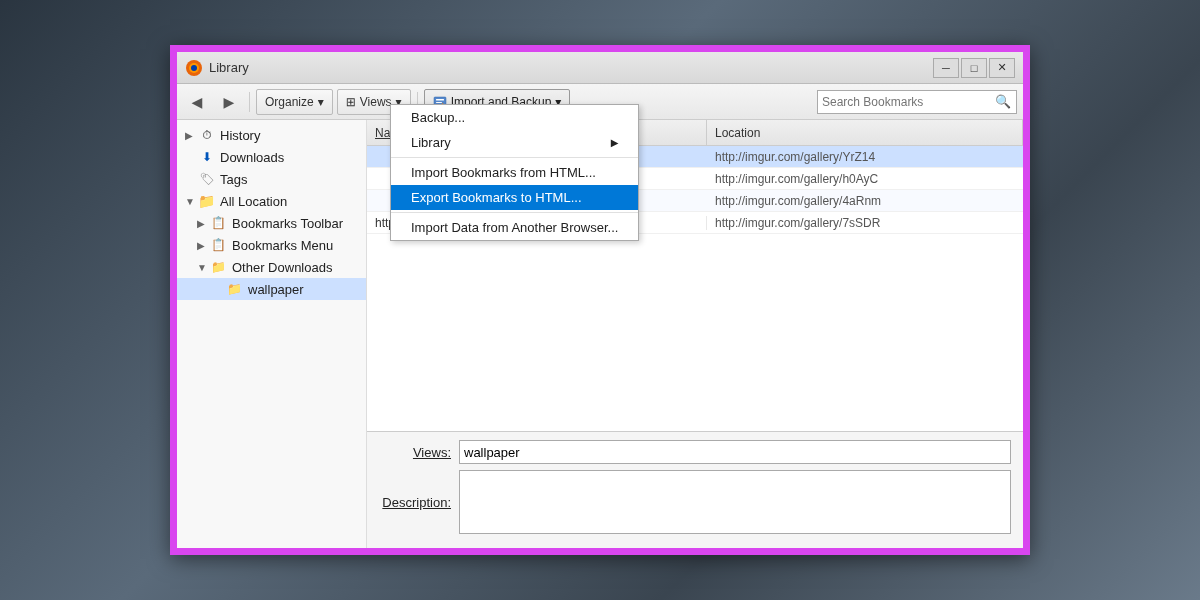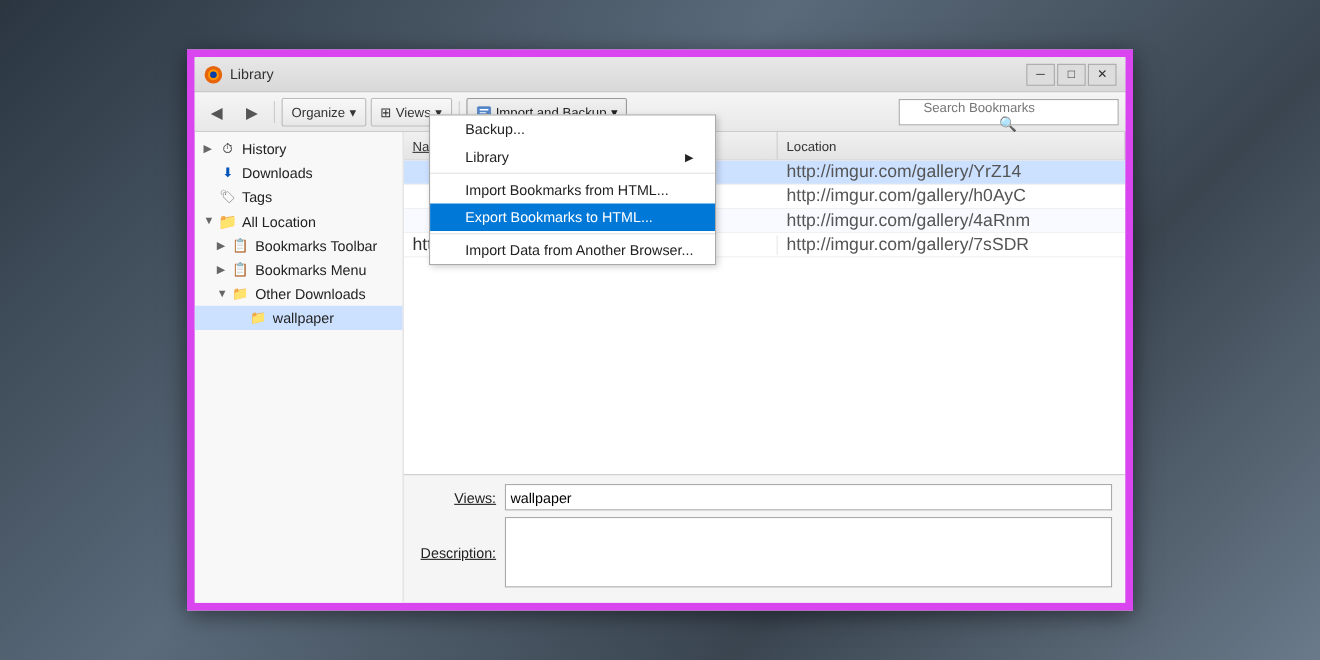--- a/index.html
+++ b/index.html
@@ -128,21 +128,20 @@
     }
     .search-box {
       margin-left: auto;
       display: flex;
       align-items: center;
       background: white;
       border: 1px solid #aaa;
       height: 24px;
       width: 200px;
       padding: 0 4px;
-      flex-direction: column;
     }
     .search-input {
       border: none;
       outline: none;
       flex: 1;
       font-size: 12px;
       color: #999;
       background: transparent;
     }
     
@@ -222,21 +221,21 @@
       display: flex;
       height: 22px;
       align-items: center;
       border-bottom: 1px solid #f0f0f0;
     }
     .table-row:nth-child(odd) { background: #f8faff; }
     .table-row:nth-child(even) { background: white; }
     .table-row.highlighted { background: #cce0ff; }
     .td {
       padding: 0 8px;
-      font-size: 16px;
+      font-size: 12px;
       color: #333;
       overflow: hidden;
       text-overflow: ellipsis;
       white-space: nowrap;
     }
     .td.name { width: 340px; border-right: 1px solid #e8e8e8; }
     .td.location { flex: 1; color: #555; }
     
     .bottom-panel {
       border-top: 1px solid #ccc;
@@ -280,21 +279,21 @@
       position: absolute;
       top: 104px;
       left: 390px;
       background: white;
       border: 1px solid #aaa;
       box-shadow: 2px 2px 6px rgba(0,0,0,0.2);
       min-width: 220px;
       z-index: 100;
     }
     .menu-item {
-      padding: 5px 20px 5px 32px;
+      padding: 5px 20px 5px 20px;
       font-size: 13px;
       color: #222;
       cursor: pointer;
       display: flex;
       align-items: center;
       justify-content: space-between;
       white-space: nowrap;
     }
     .menu-item.highlighted { background: #0078d7; color: white; }
     .menu-sep {

